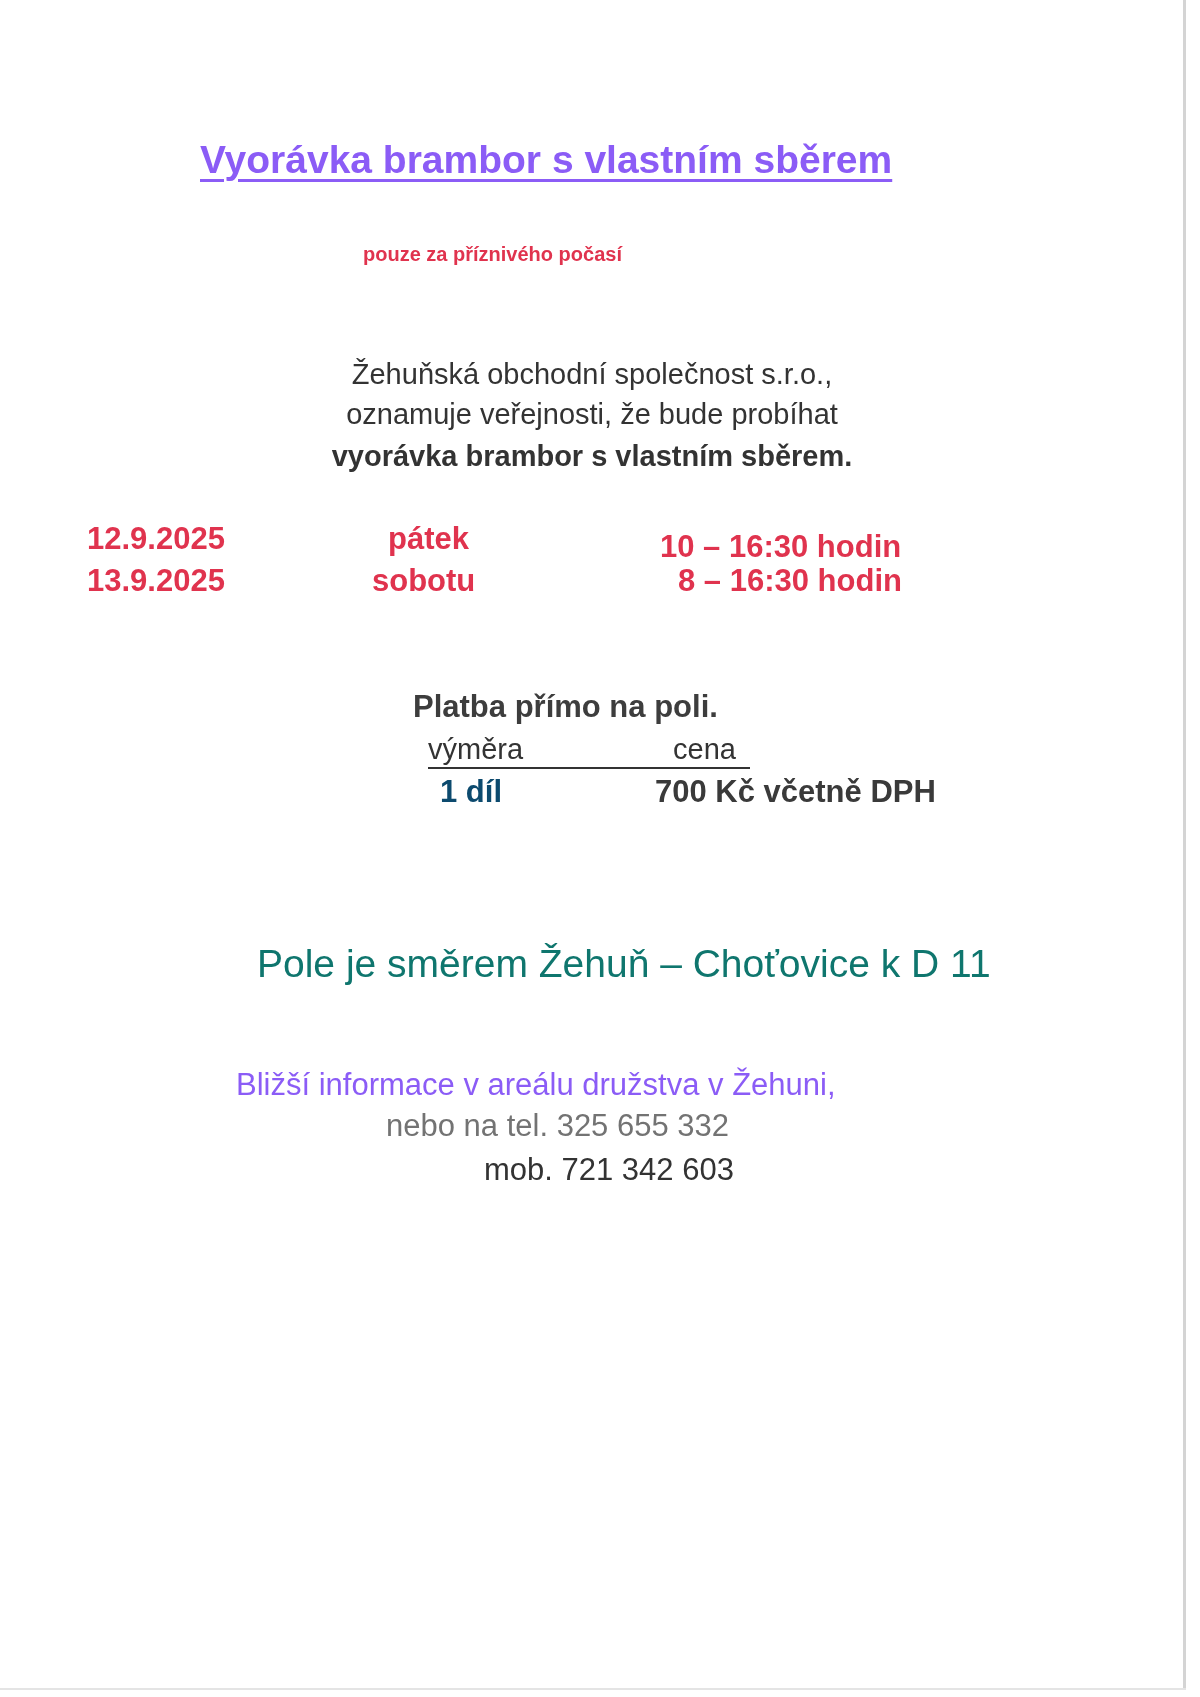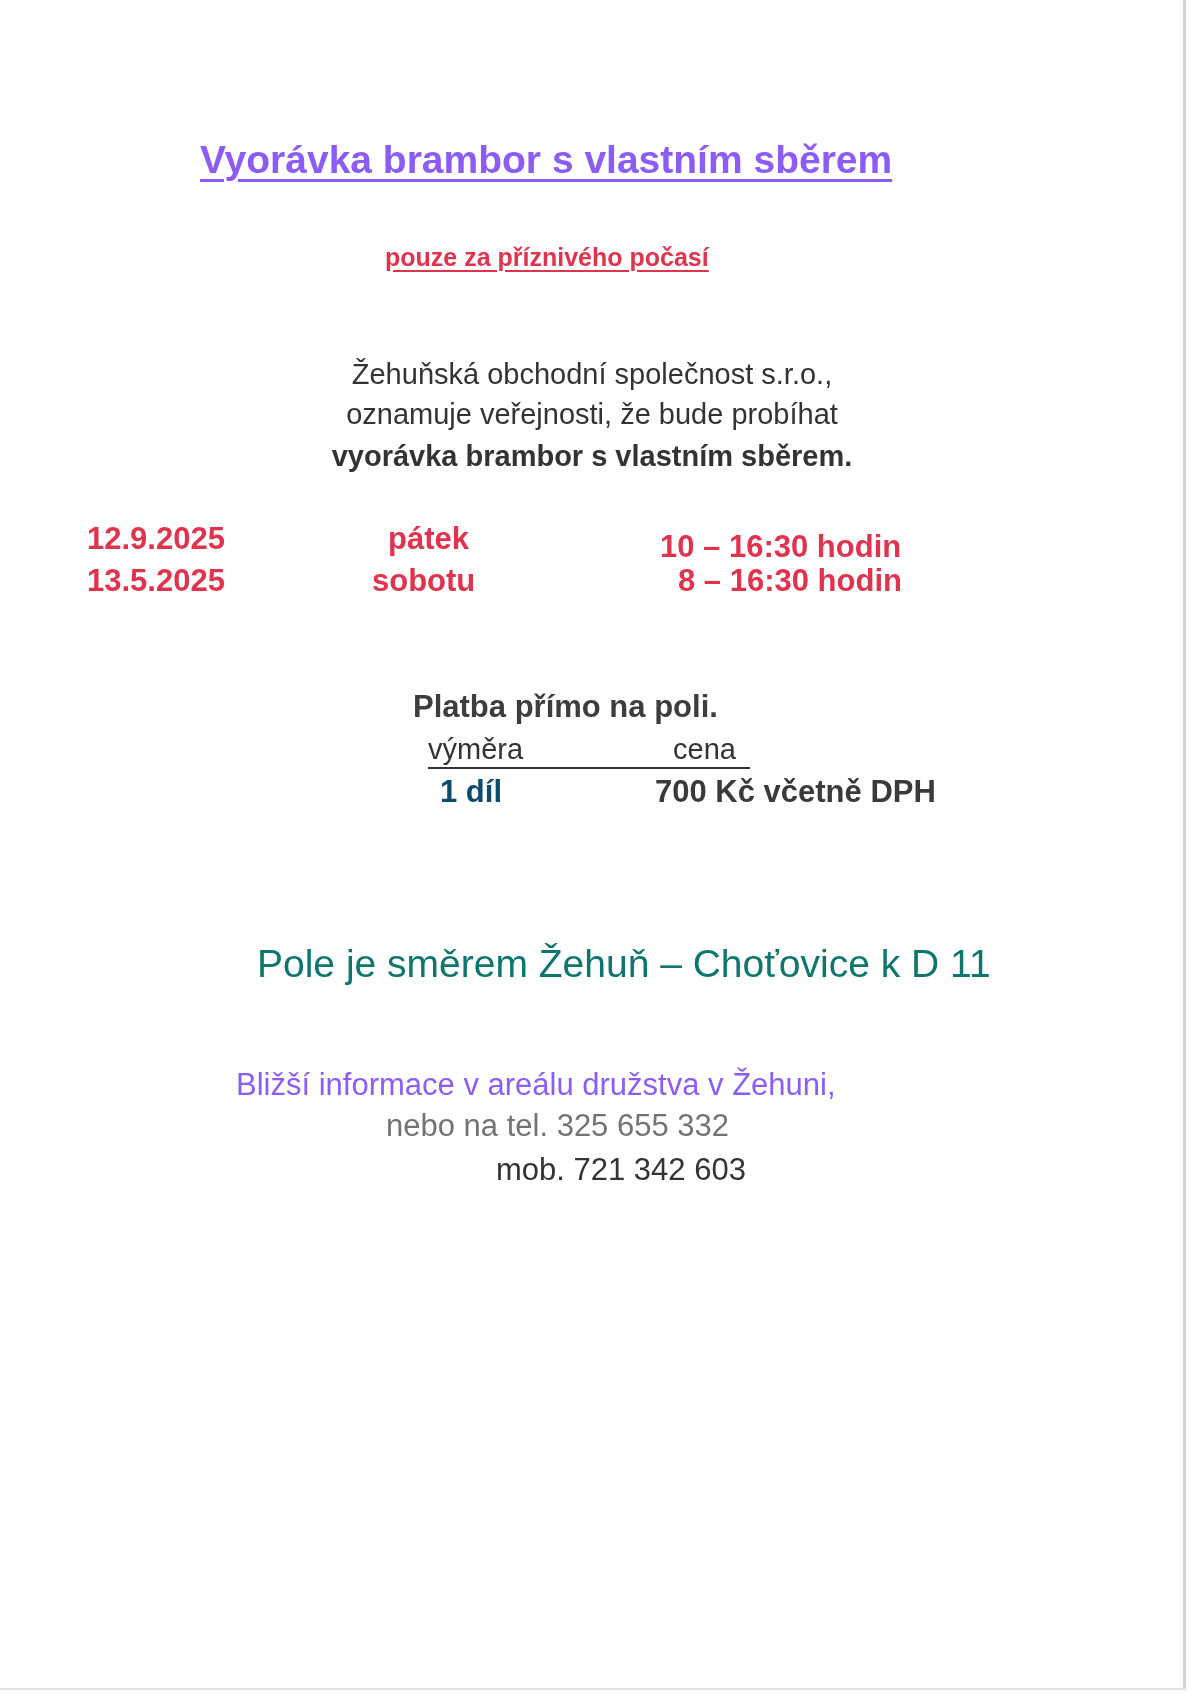--- a/index.html
+++ b/index.html
@@ -2,55 +2,55 @@
 <html><head>
   <meta charset="utf-8">
   <style>
     html, body { margin:0; padding:0; }
     body { width:1200px; height:1697px; background:#ffffff; position:relative; overflow:hidden;
       font-family:"Liberation Sans", sans-serif; color:#3a3a3a; }
     .edge-right { position:absolute; left:1183px; top:0; width:3px; height:1690px; background:#d4d4d4; }
     .edge-bottom { position:absolute; left:0; top:1688px; width:1186px; height:2px; background:#e4e4e4; }
     .abs { position:absolute; white-space:nowrap; }
     .title { left:200px; top:138px; font-size:39px; font-weight:bold; color:#8b5cf6; text-decoration:underline; text-decoration-thickness:3px; text-underline-offset:6px; }
-    .subtitle { left:385px; top:243px; font-size:25px; font-weight:bold; color:#e0334e; text-decoration:underline; text-underline-offset:4px; }
+    .subtitle { left:363px; top:243px; font-size:20px; font-weight:bold; color:#e0334e; text-underline-offset:4px; }
     .intro { left:0; width:1200px; text-align:center; font-size:29px; color:#333; }
     .intro.l1 { top:358px; left:-8px; }
     .intro.l2 { top:398px; left:-8px; }
     .intro.l3 { top:440px; font-weight:bold; left:-8px; }
     .red { color:#e0334e; font-weight:bold; font-size:31px; }
     .pay { left:413px; top:689px; font-size:31px; font-weight:bold; color:#3d3d3d; }
     .th1 { left:428px; top:733px; font-size:29px; color:#333; }
     .th2 { left:673px; top:733px; font-size:29px; color:#333; }
     .hline { position:absolute; left:428px; top:767px; width:322px; height:2px; background:#333; }
     .td1 { left:440px; top:774px; font-size:31px; font-weight:bold; color:#0c4a6e; }
     .td2 { left:655px; top:774px; font-size:31px; font-weight:bold; color:#3a3a3a; }
     .loc { left:257px; top:942px; font-size:39px; color:#0f766e; }
     .info1 { left:236px; top:1067px; font-size:31px; color:#8b5cf6; }
     .info2 { left:386px; top:1108px; font-size:31px; color:#737373; }
-    .info3 { left:496px; top:1152px; font-size:31px; color:#333; }
+    .info3 { left:484px; top:1152px; font-size:31px; color:#333; }
   </style>
 </head>
 <body>
 
 <div class="edge-right"></div>
 <div class="edge-bottom"></div>
 
 <div class="abs title">Vyorávka brambor s vlastním sběrem</div>
 <div class="abs subtitle">pouze za příznivého počasí</div>
 
 <div class="abs intro l1">Žehuňská obchodní společnost s.r.o.,</div>
 <div class="abs intro l2">oznamuje veřejnosti, že bude probíhat</div>
 <div class="abs intro l3">vyorávka brambor s vlastním sběrem.</div>
 
 <div>
   <div class="abs red" style="left:87px; top:521px;">12.9.2025</div>
   <div class="abs red" style="left:372px; top:521px;margin-left:16px;">pátek</div>
   <div class="abs red" style="left:660px; top:521px;margin-top:8px;">10 – 16:30 hodin</div>
-  <div class="abs red" style="left:87px; top:563px;">13.5.2025</div>
+  <div class="abs red" style="left:87px; top:563px;">13.9.2025</div>
   <div class="abs red" style="left:372px; top:563px;">sobotu</div>
   <div class="abs red" style="left:678px; top:563px;">8 – 16:30 hodin</div>
 </div>
 
 <div>
   <div class="abs pay">Platba přímo na poli.</div>
   <div class="abs th1">výměra</div>
   <div class="abs th2">cena</div>
   <div class="hline"></div>
   <div class="abs td1">1 díl</div>

